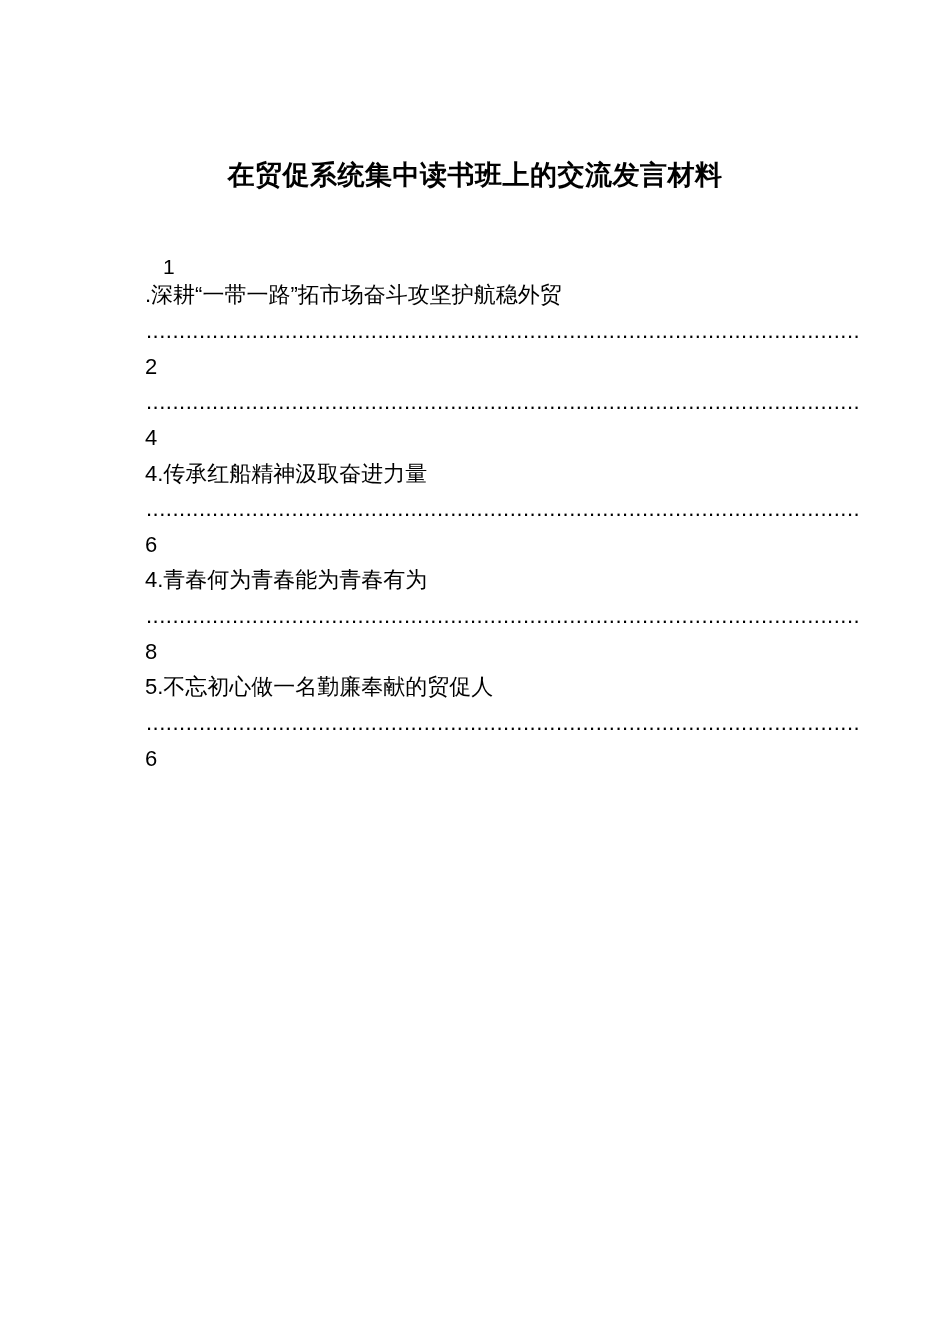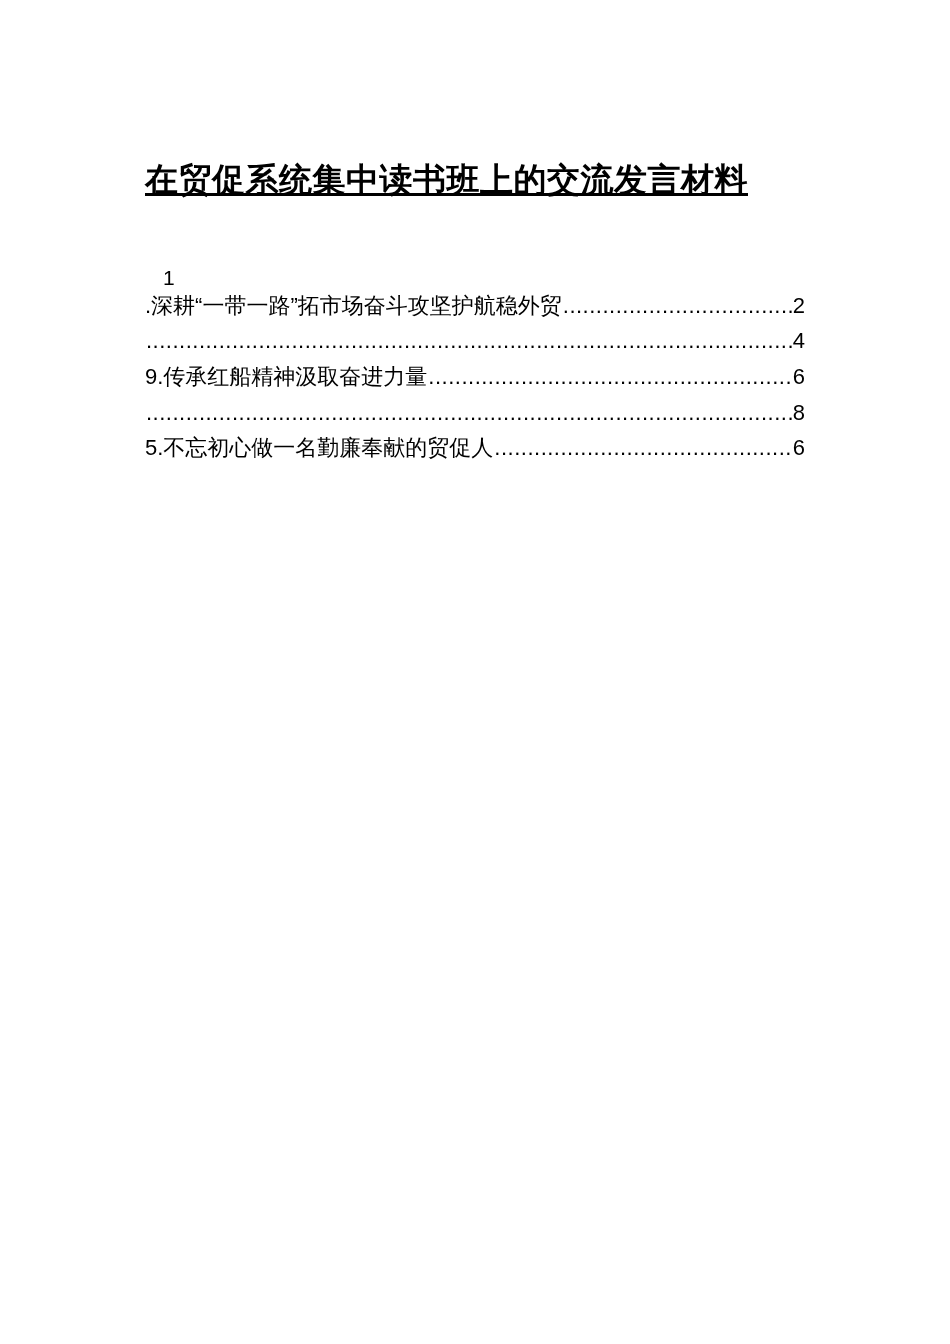--- a/index.html
+++ b/index.html
@@ -16,25 +16,25 @@
   }
   .page {
     position: relative;
     width: 950px;
     height: 1344px;
     box-sizing: border-box;
     padding: 0 145px;
   }
   .doc-title {
     margin-top: 152px;
-    font-size: 33px;
+    text-align: center;
+    font-size: 27px;
     font-weight: bold;
     line-height: 1.72;
     letter-spacing: 0.5px;
-    text-decoration: underline;
   }
   .toc-heading {
     margin-top: 55px;
     text-align: center;
     font-size: 30px;
     font-weight: normal;
     letter-spacing: 1px;
   }
   .toc {
     margin-top: 58px;
@@ -43,20 +43,21 @@
     font-size: 21px;
     line-height: 1.0;
     padding-left: 18px;
   }
   .toc-item {
     display: flex;
     align-items: flex-start;
     font-size: 22px;
     line-height: 1.62;
     white-space: nowrap;
+    flex-direction: column;
   }
   .toc-label {
     flex: 0 0 auto;
   }
   .toc-dots {
     flex: 1 1 auto;
     overflow: hidden;
     white-space: nowrap;
     font-size: 22px;
     letter-spacing: 0.5px;
@@ -85,26 +86,27 @@
       <span class="toc-dots">............................................................................................................</span>
       <span class="toc-page">2</span>
     </div>
 
     <div class="toc-item">
       <span class="toc-dots">............................................................................................................</span>
       <span class="toc-page">4</span>
     </div>
 
     <div class="toc-item">
-      <span class="toc-label">9.传承红船精神汲取奋进力量</span>
+      <span class="toc-label">4.传承红船精神汲取奋进力量</span>
       <span class="toc-dots">............................................................................................................</span>
       <span class="toc-page">6</span>
     </div>
 
     <div class="toc-item">
+      <span class="toc-label">4.青春何为青春能为青春有为</span>
       <span class="toc-dots">............................................................................................................</span>
       <span class="toc-page">8</span>
     </div>
 
     <div class="toc-item">
       <span class="toc-label">5.不忘初心做一名勤廉奉献的贸促人</span>
       <span class="toc-dots">............................................................................................................</span>
       <span class="toc-page">6</span>
     </div>
 

